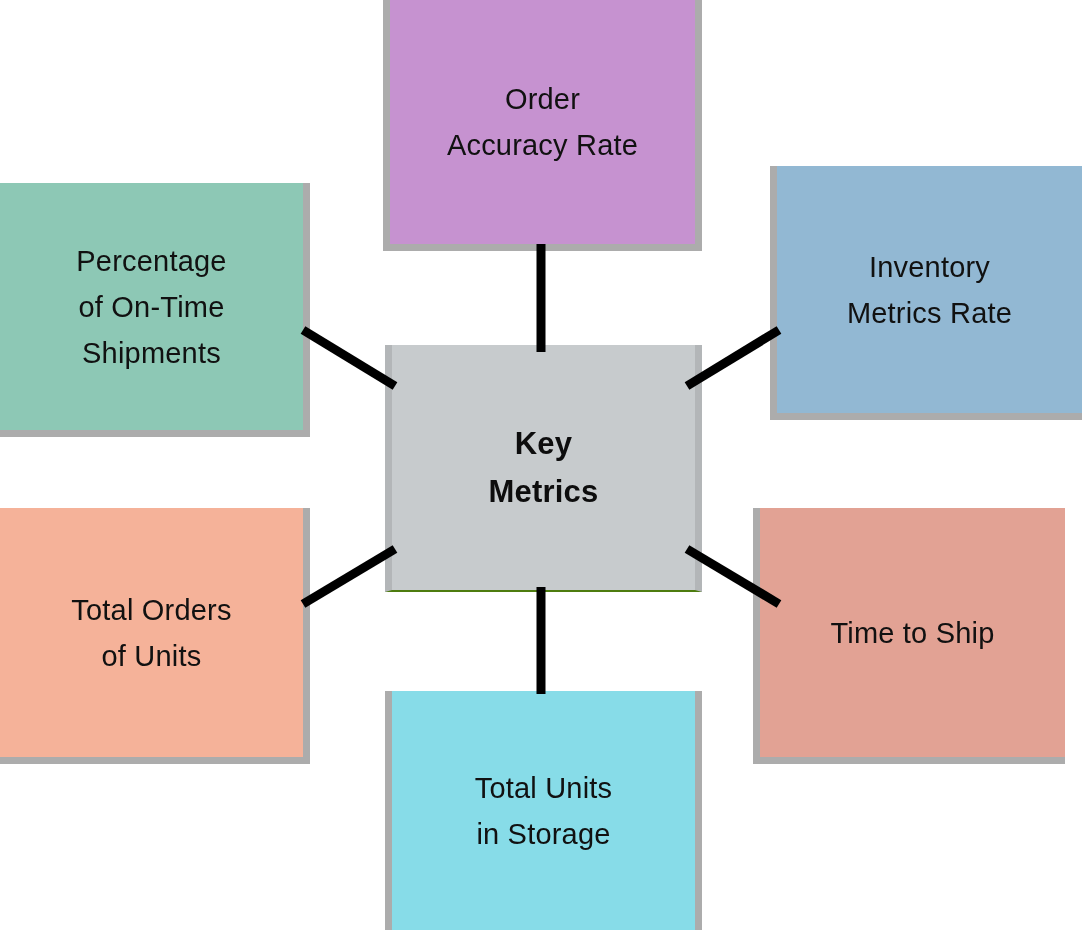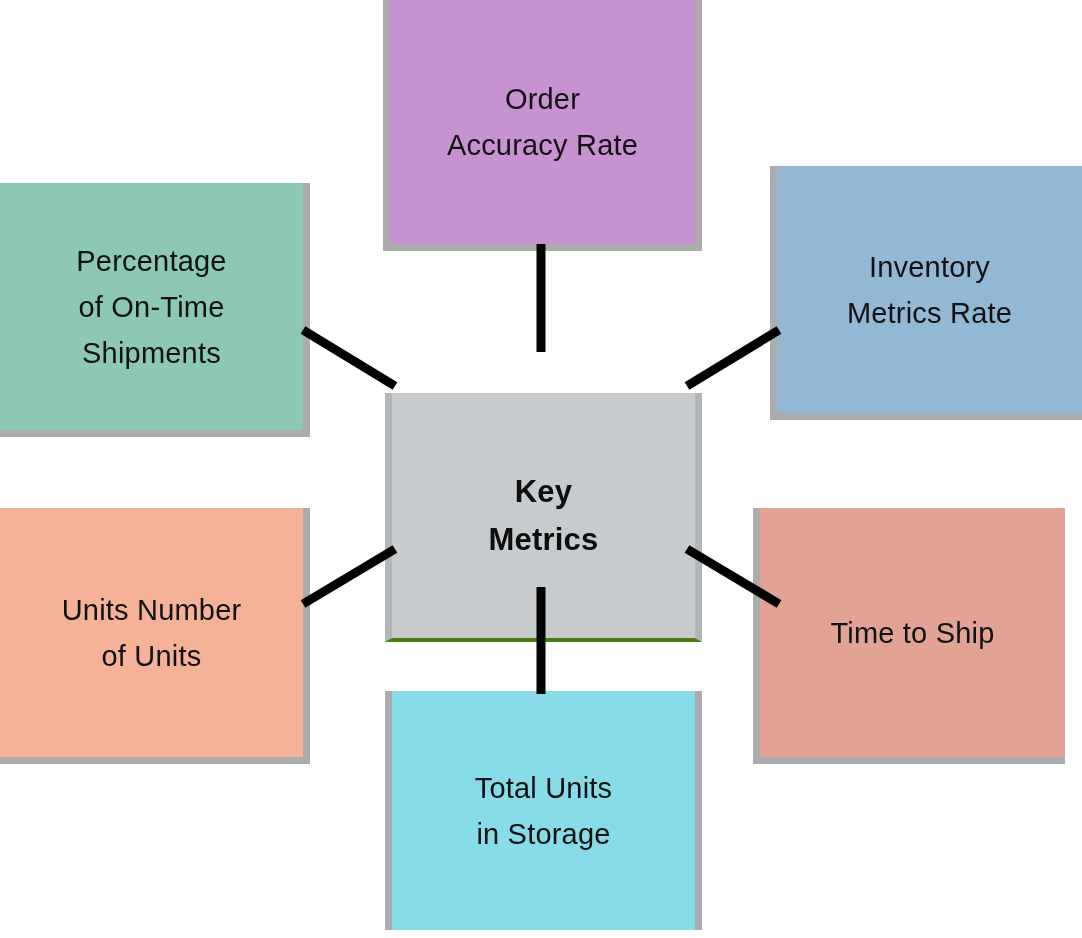--- a/index.html
+++ b/index.html
@@ -33,21 +33,21 @@
   .n-left-top {       
     left: 0; top: 183px; width: 303px; height: 247px;
     border-right: 7px solid #acacac; border-bottom: 7px solid #acacac;
   }
   .n-right-top {      
     left: 770px; top: 166px; width: 305px; height: 247px;
     border-left: 7px solid #acacac; border-bottom: 7px solid #acacac;
   }
   .n-center {         
     left: 385px; top: 345px; width: 303px; height: 245px;
-    border-left: 7px solid #b3b6b8; border-right: 7px solid #b3b6b8; border-bottom: 4px solid #4d7c0f; margin-top: 48px;
+    border-left: 7px solid #b3b6b8; border-right: 7px solid #b3b6b8; border-bottom: 2px solid #4d7c0f;
   }
   .n-center .label { font-weight: bold; font-size: 31px; line-height: 48px; color: #0d0d0d; }
   .n-left-bottom {    
     left: 0; top: 508px; width: 303px; height: 249px;
     border-right: 7px solid #acacac; border-bottom: 7px solid #acacac;
   }
   .n-right-bottom {   
     left: 753px; top: 508px; width: 305px; height: 249px;
     border-left: 7px solid #acacac; border-bottom: 7px solid #acacac;
   }
@@ -91,21 +91,21 @@
 
   <div class="node n-center" style="background-color: rgb(199, 203, 205);">
     <div class="label">
       <div>Key</div>
       <div>Metrics</div>
     </div>
   </div>
 
   <div class="node n-left-bottom" style="background-color: rgb(245, 178, 153);">
     <div class="label">
-      <div>Units Number</div>
+      <div>Total Orders</div>
       <div>of Units</div>
     </div>
   </div>
 
   <div class="node n-right-bottom" style="background-color: rgb(226, 162, 148);">
     <div class="label">
       <div>Time to Ship</div>
     </div>
   </div>
 

